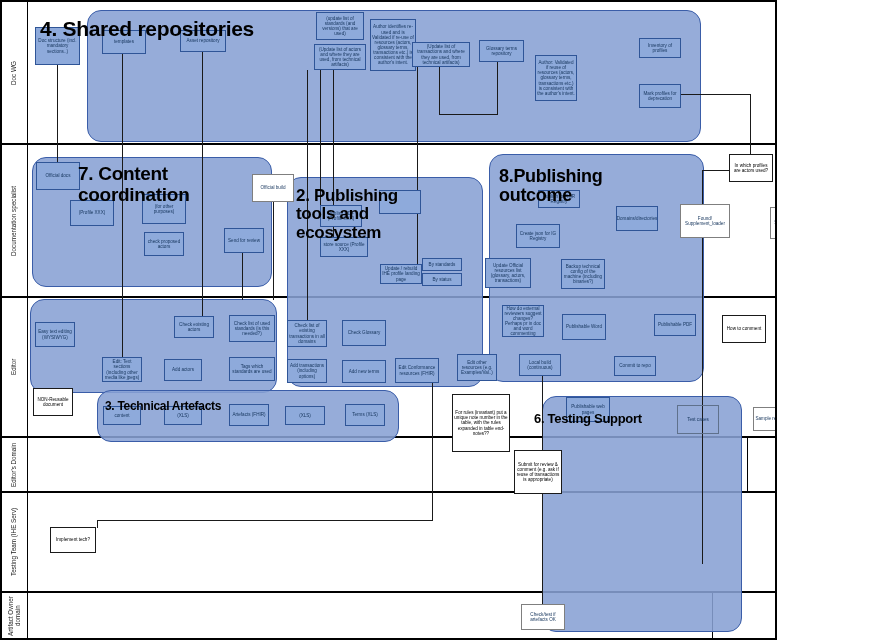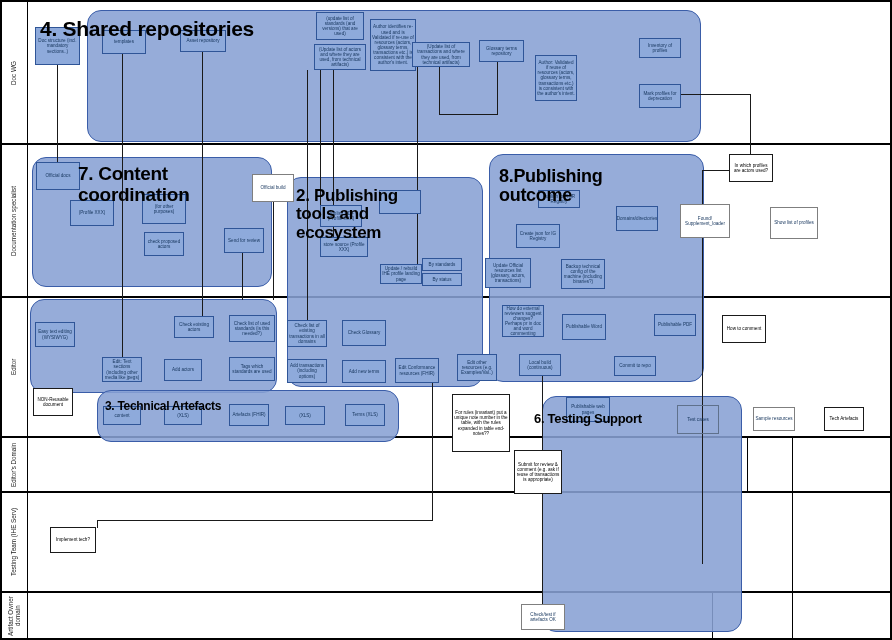--- a/index.html
+++ b/index.html
@@ -1,16 +1,16 @@
 <!DOCTYPE html>
 <html><head>
 <meta charset="utf-8">
 <style>
   html,body{margin:0;padding:0;background:#fff;}
-  .canvas{position:relative;width:892px;height:640px;background:#fff;border:2px solid #000;
+  .canvas{position:relative;width:777px;height:640px;background:#fff;border:2px solid #000;
           box-sizing:border-box;font-family:"Liberation Sans",sans-serif;overflow:hidden;}
   .gridline{position:absolute;background:#000;}
   .lane-label{position:absolute;left:2px;width:21px;display:flex;align-items:center;justify-content:center;
           writing-mode:vertical-rl;transform:rotate(180deg);font-size:6.3px;color:#222;text-align:center;line-height:1.05;}
   .group{position:absolute;background:rgba(136,160,212,0.88);border:1.5px solid #3a5da8;border-radius:14px;box-sizing:border-box;}
   .group-title{position:absolute;font-weight:bold;color:#000;line-height:1.08;letter-spacing:-0.3px;}
   .connector{position:absolute;background:#1a1a1a;}
   .box{position:absolute;box-sizing:border-box;display:flex;align-items:center;justify-content:center;
        text-align:center;overflow:hidden;line-height:1.12;padding:1px;font-size:4.6px;}
   .box.blue{background:#8eaadb;border:1px solid #2f5597;color:#17365d;}

